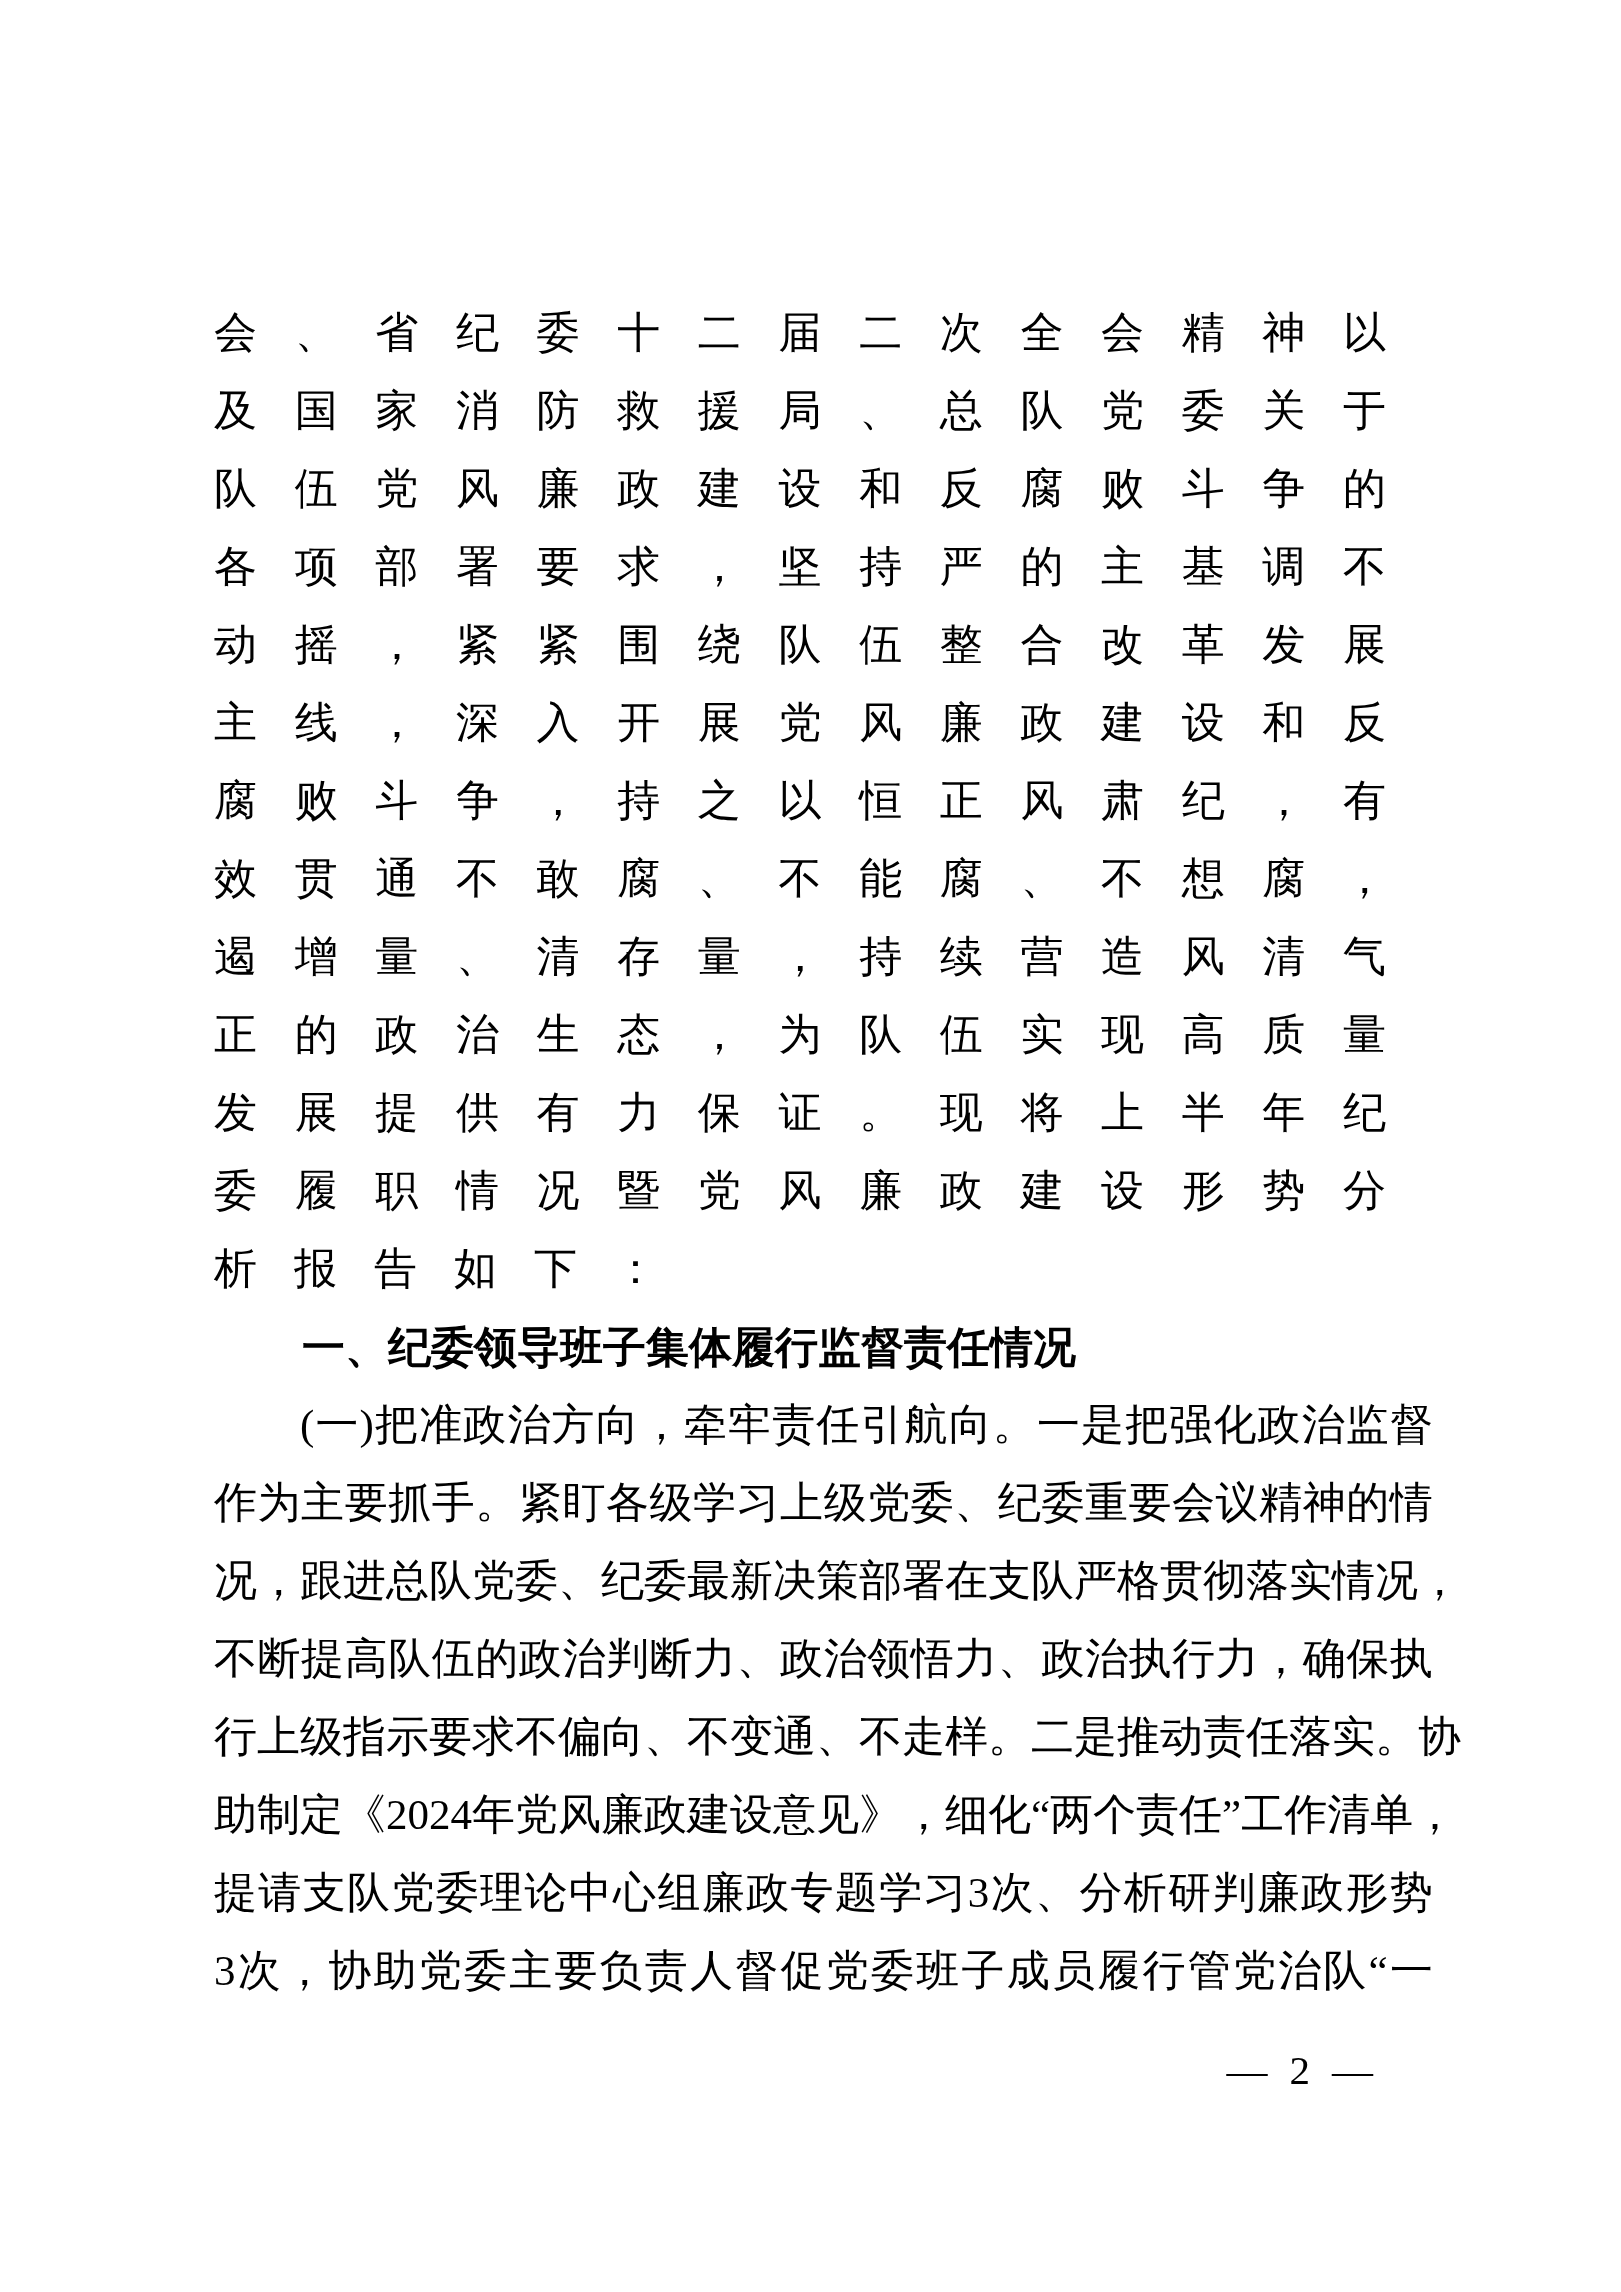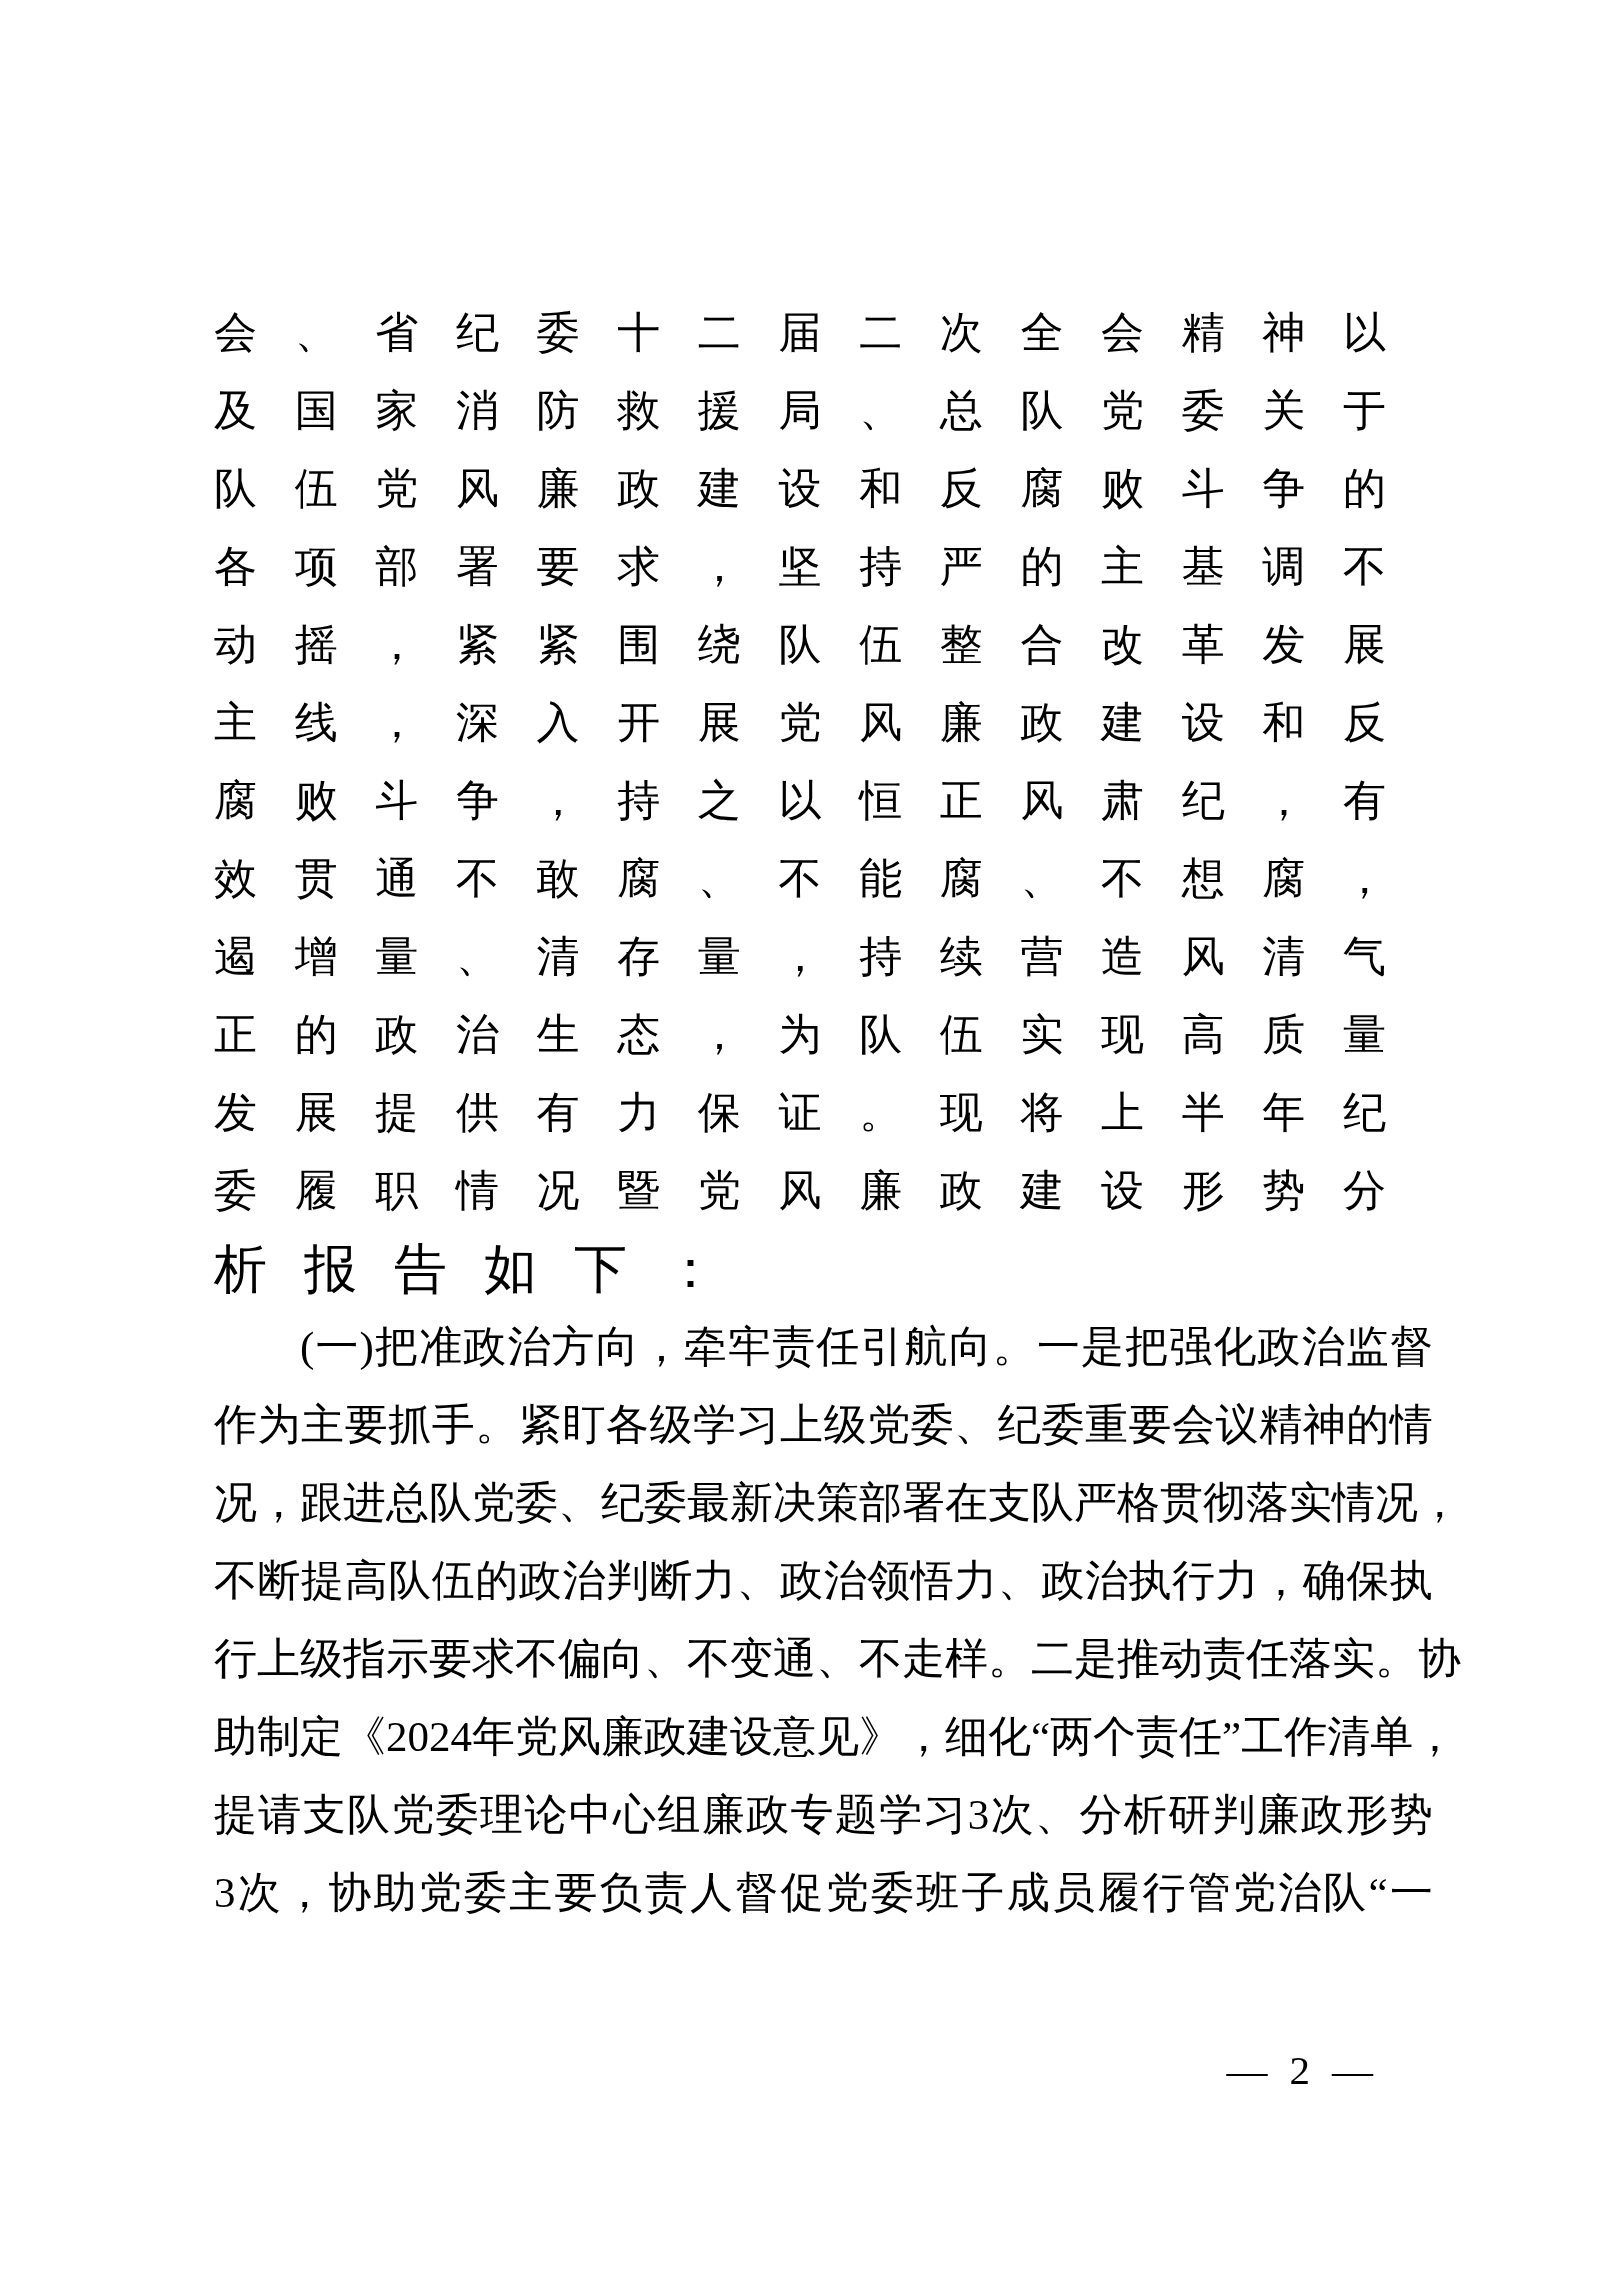--- a/index.html
+++ b/index.html
@@ -22,21 +22,21 @@
     justify-content:space-between;
     height:78px;
     line-height:78px;
     font-size:43px;
     white-space:nowrap;
   }
   .jline span { display:block; }
   #cont-lines .jline { width:1172px; }   
   .cont-last {
     height:78px; line-height:78px;
-    font-size:53px;
+    font-size:43px;
     letter-spacing:37px;
   }
   .heading {
     height:78px; line-height:78px;
     font-size:43px;
     font-weight:bold;
     font-family:"Liberation Sans", sans-serif;
     padding-left:88px;
   }
   .indent { padding-left:86px; }
@@ -255,20 +255,21 @@
           <span>廉</span>
           <span>政</span>
           <span>建</span>
           <span>设</span>
           <span>形</span>
           <span>势</span>
           <span>分</span>
         </div>
       </div>
     <div class="cont-last">析报告如下：</div>
+    <div class="heading">一、纪委领导班子集体履行监督责任情况</div>
     <div id="para-lines">
         <div class="jline indent">
           <span>(</span>
           <span>一</span>
           <span>)</span>
           <span>把</span>
           <span>准</span>
           <span>政</span>
           <span>治</span>
           <span>方</span>

